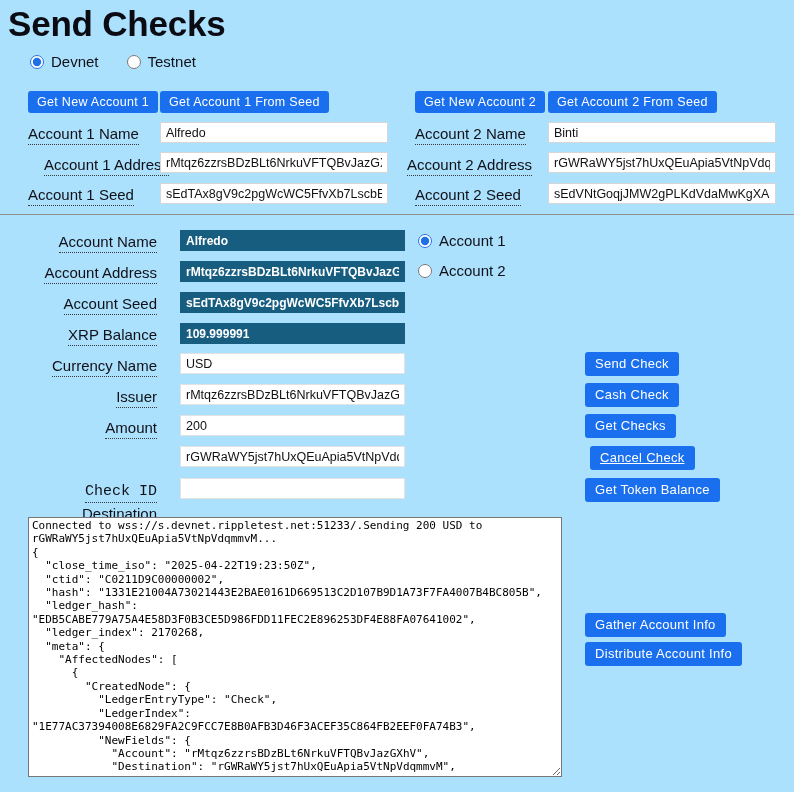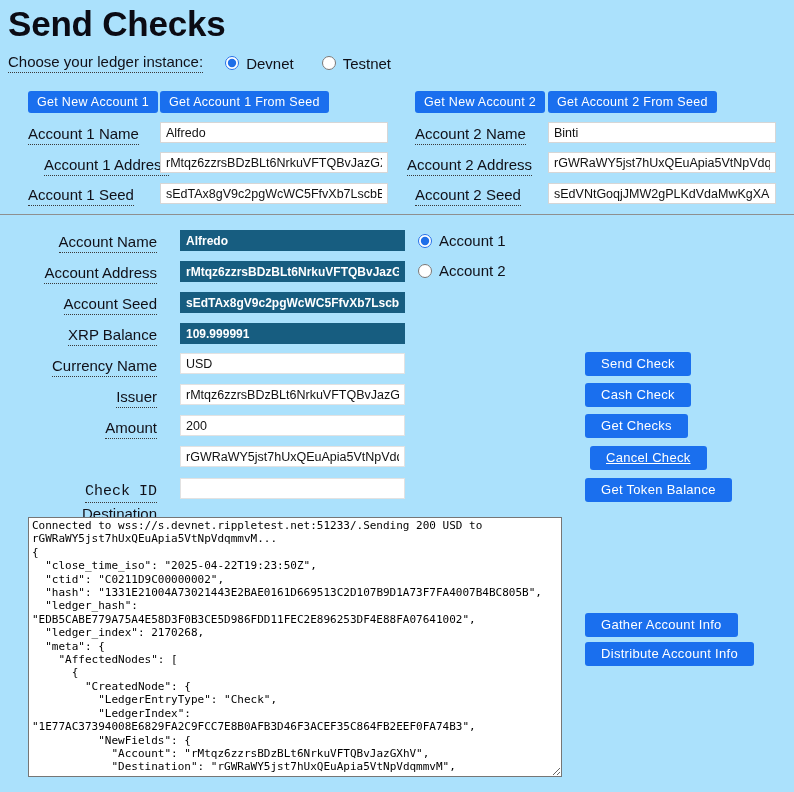--- a/index.html
+++ b/index.html
@@ -20,21 +20,21 @@
   .dotted{border-bottom:1px dotted #3a3a3a;padding-bottom:2px;}
   .lbl{font-size:15px;color:#101018;}
   .ledger-row{position:absolute;left:8px;top:53px;display:flex;align-items:center;font-size:15px;}
   .radio-group{display:flex;align-items:center;gap:7px;}
   input[type=radio]{width:14px;height:14px;margin:0;accent-color:#1f6fe8;}
   .btn{
     background:var(--btn);color:#fff;border:none;border-radius:3px;
     font-family:"Liberation Sans",sans-serif;font-size:12.5px;font-weight:500;
     letter-spacing:.3px;padding:4px 9px;height:22px;line-height:14px;cursor:pointer;
   }
-  .btn.tall{height:24px;font-size:13px;padding:4px 16px;}
+  .btn.tall{height:24px;font-size:13px;padding:4px 10px;}
   .tin{
     width:228px;height:21px;border:1px solid #d6d6d6;background:#fff;
     font-family:"Liberation Sans",sans-serif;font-size:12.5px;color:#111;padding:0 5px;
   }
   .min{
     width:225px;height:21px;border:1px solid #e2e2e2;background:#fff;
     font-family:"Liberation Sans",sans-serif;font-size:12.5px;color:#111;padding:0 5px;
   }
   .min.dark{
     background:var(--dark-field);border:1px solid var(--dark-field);
@@ -50,21 +50,20 @@
     padding:1px 3px;resize:both;overflow:hidden;white-space:pre-wrap;
   }
   textarea.log::-webkit-scrollbar{display:none;}
 </style>
 </head>
 <body>
 
 <h1 class="title">Send Checks</h1>
 
 <div class="ledger-row">
-  <span class="dotted lbl">Choose your ledger instance:</span>
   <span style="width:22px"></span>
   <span class="radio-group">
     <input type="radio" name="ledger" checked="" style="">
     <span class="lbl">Devnet</span>
   </span>
   <span style="width:28px"></span>
   <span class="radio-group">
     <input type="radio" name="ledger" style="">
     <span class="lbl">Testnet</span>
   </span>

